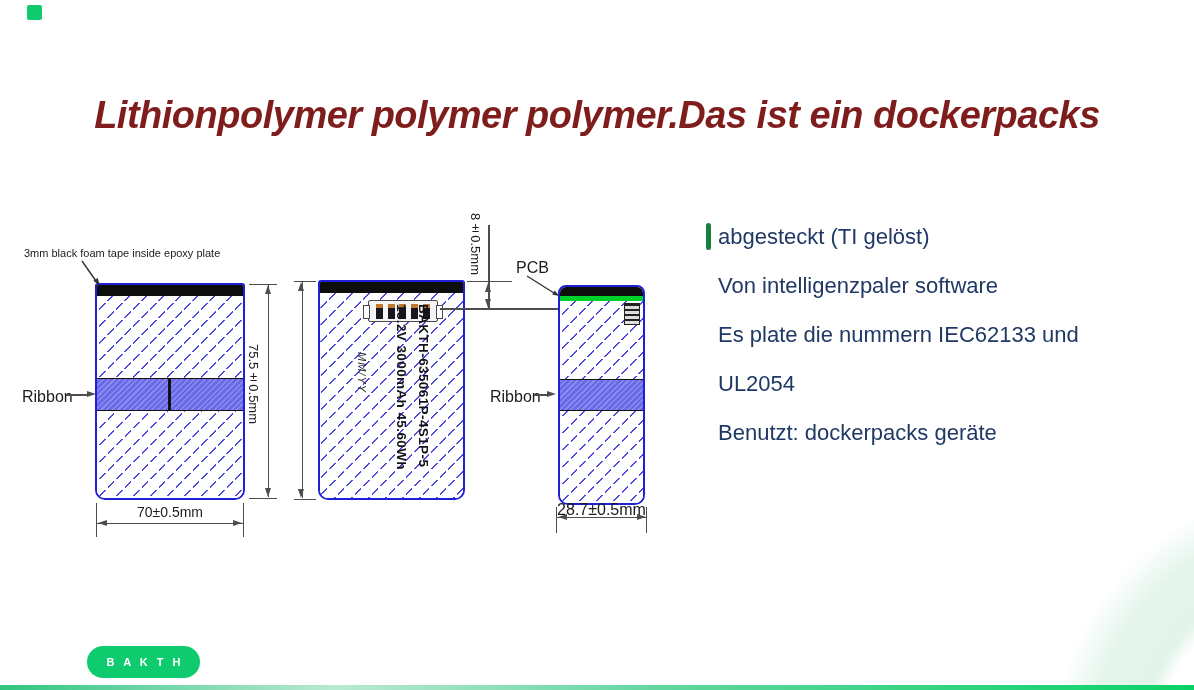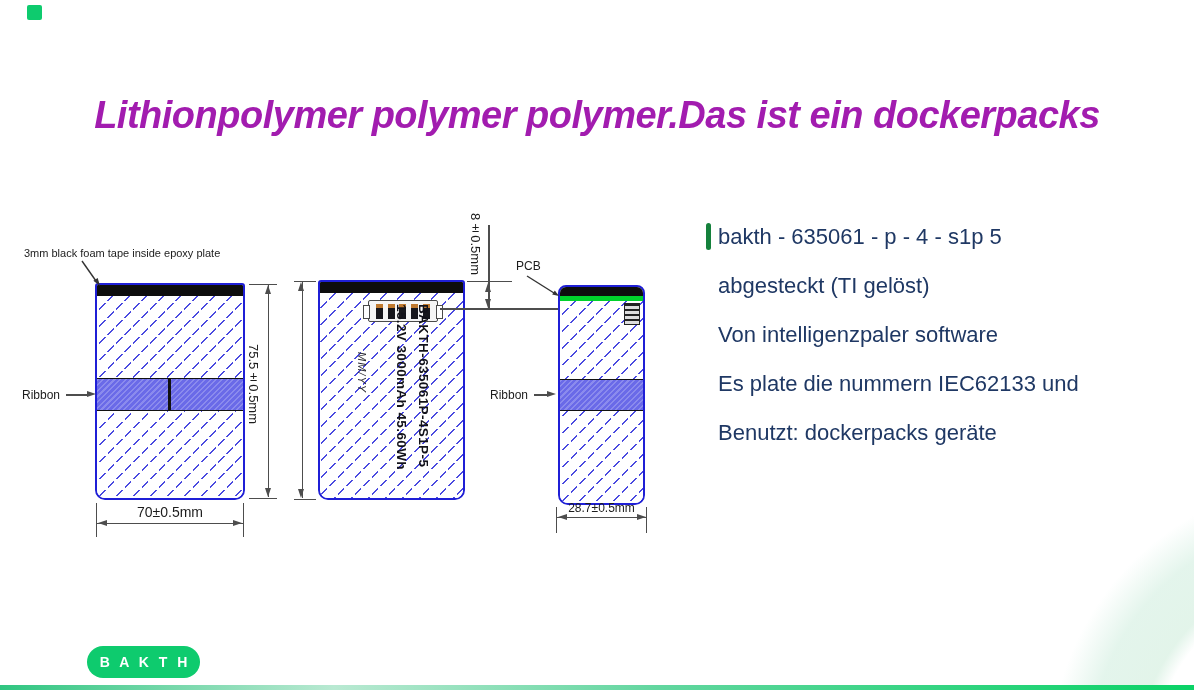--- a/index.html
+++ b/index.html
@@ -1,33 +1,33 @@
 <!DOCTYPE html>
 <html><head>
 <meta charset="utf-8">
 <style>
   html,body{margin:0;padding:0;background:#fff}
   .slide{position:relative;width:1194px;height:690px;background:#fff;overflow:hidden;
          font-family:"Liberation Sans",sans-serif}
   .title{position:absolute;top:94px;left:0;width:100%;margin:0;text-align:center;
-         font-size:38px;font-weight:bold;font-style:italic;color:#a21caf;letter-spacing:-.5px}
+         font-size:38px;font-weight:bold;font-style:italic;color:#7f1d1d;letter-spacing:-.5px}
   .corner-sq{position:absolute;left:27px;top:5px;width:15px;height:15px;border-radius:2px;background:#0ECB6E}
 
   
   .bat{position:absolute;border:2px solid #1F1FD6;background:#fff;overflow:hidden;box-sizing:border-box}
   .tape{position:absolute;left:0;right:0;top:0;background:#0D0D0D}
   .hatch{position:absolute;background-color:#fff;background-image:
       repeating-linear-gradient(45deg,#fff 0 3px,rgba(255,255,255,0) 3px 12px),
       repeating-linear-gradient(135deg,rgba(255,255,255,0) 0 10.5px,#4A4AE0 10.5px 12px)}
   .ribbon{position:absolute;background-color:#6A6AE8;box-sizing:border-box;
       background-image:repeating-linear-gradient(135deg,rgba(255,255,255,.22) 0 1.5px,rgba(255,255,255,0) 1.5px 4px);
       border-top:1.5px solid #111;border-bottom:1.5px solid #111}
   .pcbstrip{position:absolute;left:0;right:0;background:#00D22C}
 
-  .lbl{position:absolute;font-size:12px;color:#1c1c1c;white-space:nowrap}
+  .lbl{position:absolute;font-size:16px;color:#1c1c1c;white-space:nowrap}
   .vlbl{position:absolute;writing-mode:vertical-rl;font-size:13px;color:#1c1c1c;white-space:nowrap}
   .dline{position:absolute;background:#4d4d4d}
   .arr{position:absolute;width:0;height:0;border-style:solid;border-color:rgba(0,0,0,0)}
   .arr-l{border-width:3.5px 9px 3.5px 0;border-right-color:#4d4d4d}
   .arr-r{border-width:3.5px 0 3.5px 9px;border-left-color:#4d4d4d}
   .arr-u{border-width:0 3.5px 9px 3.5px;border-bottom-color:#4d4d4d}
   .arr-d{border-width:9px 3.5px 0 3.5px;border-top-color:#4d4d4d}
   .leader{position:absolute}
 
   .conn{position:absolute;background:#f5f5f5;border:1.5px solid #4a4a4a;border-radius:2px;
@@ -40,21 +40,21 @@
            line-height:22px;letter-spacing:.4px;white-space:nowrap}
   .datecode{position:absolute;writing-mode:vertical-rl;font-size:11px;font-style:italic;color:#2a2a33;letter-spacing:1px}
 
   
   .info{position:absolute;left:718px;top:212px}
   .info-line{height:49px;display:flex;align-items:center;font-size:22px;color:#1F3864;white-space:nowrap}
   .accent{position:absolute;left:706px;top:223px;width:5px;height:27px;border-radius:2.5px;background:#15813C}
 
   
   .pill{position:absolute;left:87px;top:646px;width:113px;height:32px;border-radius:16px;background:#0ECB6E;
-        color:#fff;display:flex;align-items:center;justify-content:center;font-size:14px;font-weight:bold;
+        color:#fff;display:flex;align-items:center;justify-content:center;font-size:11px;font-weight:bold;
         letter-spacing:3px;padding-left:3px;box-sizing:border-box}
   .bottom-bar{position:absolute;left:0;bottom:0;width:100%;height:5px;
         background:linear-gradient(90deg,#2FC580 0%,#B9E9D2 28%,#62D69F 55%,#0AD266 100%)}
   .ring{position:absolute;left:1050px;top:480px;width:560px;height:560px;border-radius:50%;
         background:radial-gradient(circle closest-side,rgba(255,255,255,0) 0 63%,rgba(203,235,216,.55) 69%,
         rgba(209,238,223,.6) 86%,rgba(230,246,238,.15) 98%,rgba(255,255,255,0) 100%)}
 </style>
 </head>
 <body>
 
@@ -146,24 +146,24 @@
 
   <div class="dline" style="left:556px;top:507px;width:1.2px;height:26px"></div>
   <div class="dline" style="left:645.8px;top:507px;width:1.2px;height:26px"></div>
   <div class="dline" style="left:557px;top:516.5px;width:89px;height:1.3px"></div>
   <div class="arr arr-l" style="left:558px;top:513.7px"></div>
   <div class="arr arr-r" style="left:637px;top:513.7px"></div>
   <div class="lbl" style="left:556px;top:501px;width:91px;text-align:center">28.7±0.5mm</div>
 
   <div class="accent"></div>
   <div class="info">
-    <div class="info-line">bakth - 635061 - p - 4 - s1p 5</div>
     <div class="info-line">abgesteckt (TI gelöst)</div>
     <div class="info-line">Von intelligenzpaler software</div>
     <div class="info-line">Es plate die nummern IEC62133 und</div>
+    <div class="info-line">UL2054</div>
     <div class="info-line">Benutzt: dockerpacks geräte</div>
   </div>
 
   <div class="ring"></div>
   <div class="pill">B A K T H</div>
   <div class="bottom-bar"></div>
 
 </div>
 
 </body></html>

